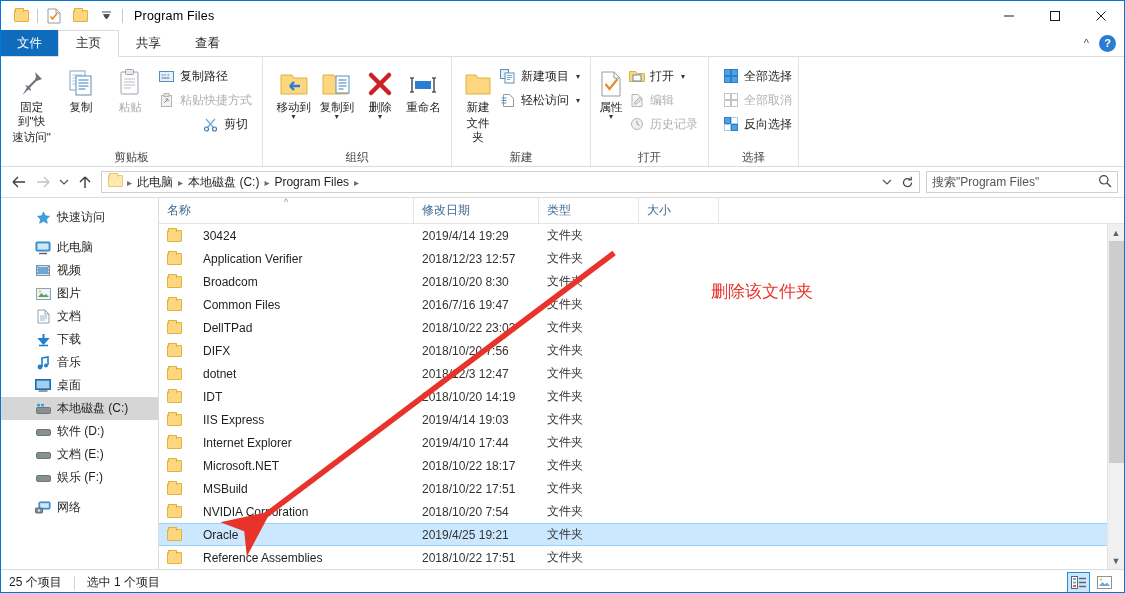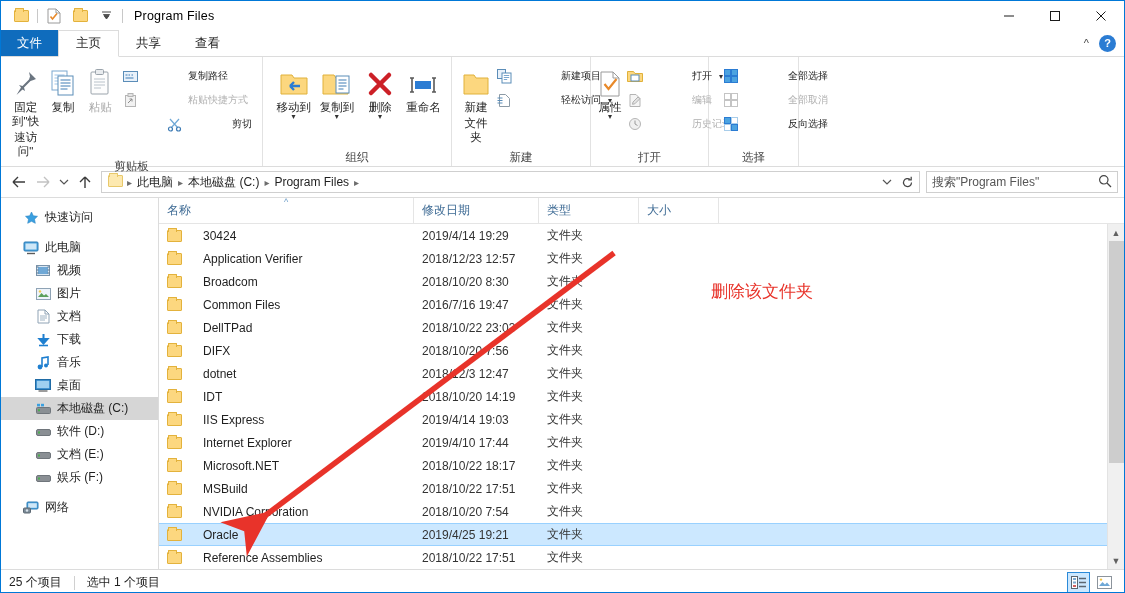--- a/index.html
+++ b/index.html
@@ -89,21 +89,21 @@
   .bigbtn {
     width: 54px; display: flex; flex-direction: column; align-items: center;
     padding: 3px 1px 0 1px; text-align: center;
   }
   .bigbtn .ic { height: 34px; display: flex; align-items: flex-end; justify-content: center; }
   .bigbtn .lbl { font-size: 11.5px; color: #1f1f1f; line-height: 14px; margin-top: 2px; }
   .bigbtn.dis .lbl { color: #a9a9a9; }
   .bigbtn .caret { font-size: 8px; color: #333; line-height: 6px; }
   .smallcol { display: flex; flex-direction: column; padding-top: 4px; gap: 2px; }
   .smallbtn { display: flex; align-items: center; gap: 5px; height: 22px; padding: 0 4px; }
-  .smallbtn .lbl { font-size: 10px; color: #1f1f1f; white-space: nowrap; margin-left: 44px; }
+  .smallbtn .lbl { font-size: 12px; color: #1f1f1f; white-space: nowrap; }
   .smallbtn.dis .lbl { color: #b0b0b0; }
   .smallbtn .caret { font-size: 8px; color: #333; margin-left: 2px; }
   .sic { width: 16px; height: 16px; display: flex; align-items: center; justify-content: center; flex: 0 0 16px; }
 
   
   #addrbar {
     height: 30px; display: flex; align-items: center; gap: 0;
     padding: 0 6px; background: #fff;
   }
   .navbtn { width: 24px; height: 24px; display: flex; align-items: center; justify-content: center; color: #3b3b3b; }
@@ -123,21 +123,21 @@
   .searchbox .txt { flex: 1; font-size: 12px; color: #555; }
 
   
   #main { display: flex; height: 372px; border-top: 1px solid #dcdcdc; }
   #navpane {
     width: 158px; border-right: 1px solid #dcdcdc; background: #fff;
     padding-top: 8px; overflow: hidden;
   }
   .navitem { display: flex; align-items: center; height: 23px; font-size: 12px; color: #1f1f1f; }
   .navitem .nic { width: 16px; height: 16px; margin-right: 6px; display: flex; align-items: center; justify-content: center; }
-  .navitem.lvl0 { padding-left: 22px; }
+  .navitem.lvl0 { padding-left: 34px; }
   .navitem.lvl1 { padding-left: 34px; }
   .navitem.sel { background: #d6d6d6; }
   .navgap { height: 7px; }
 
   #filepane { flex: 1; display: flex; flex-direction: column; position: relative; overflow: hidden; }
   #colhdr { height: 26px; display: flex; background: #fff; border-bottom: 1px solid #e5e5e5; position: relative; }
   .col {
     font-size: 12px; color: #3d6a94; display: flex; align-items: center;
     padding-left: 8px; border-right: 1px solid #e5e5e5; position: relative;
   }

